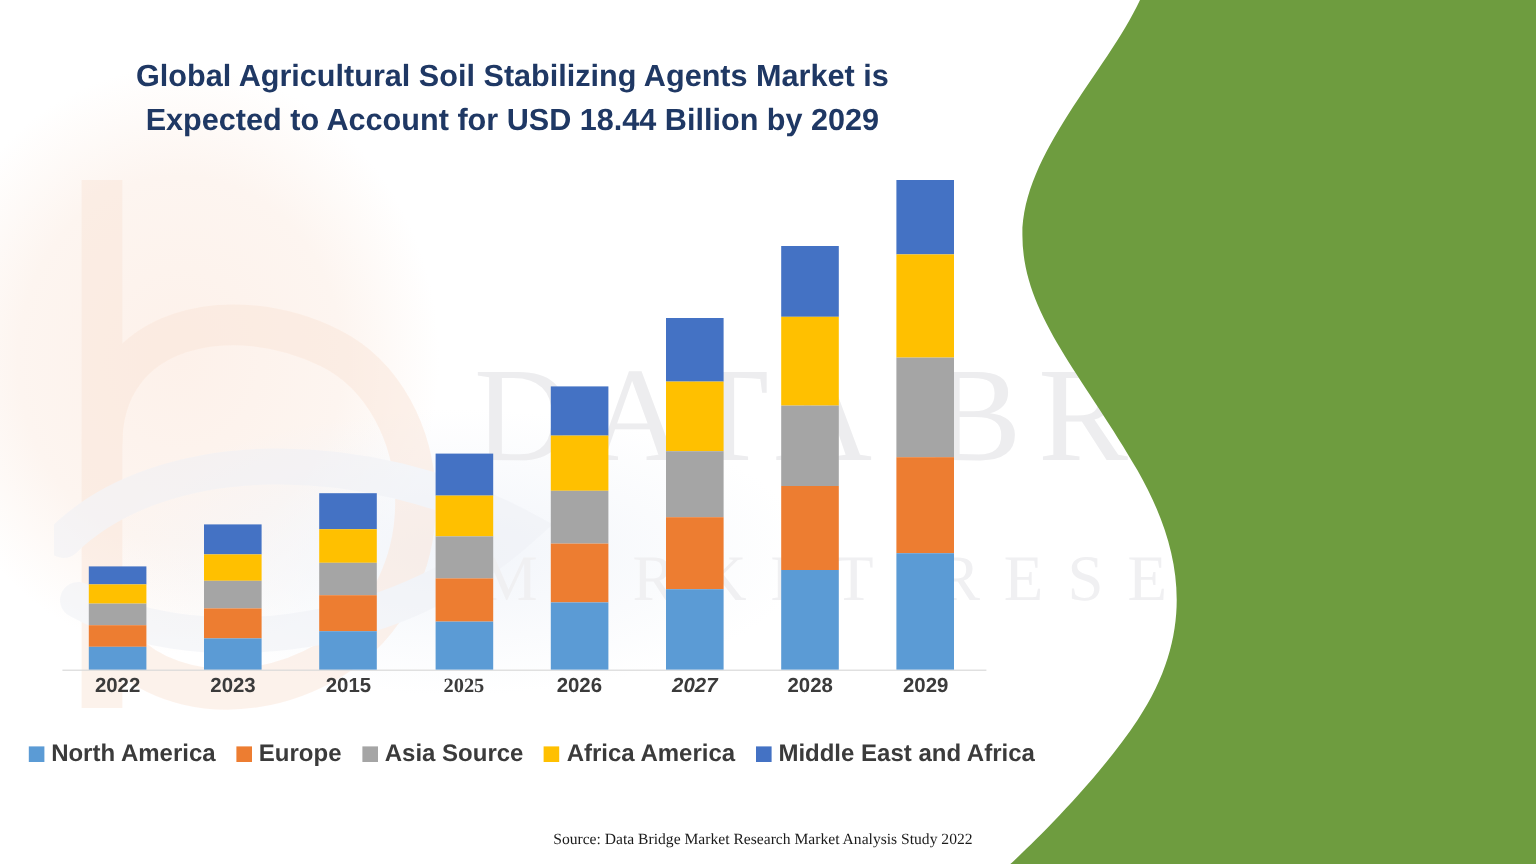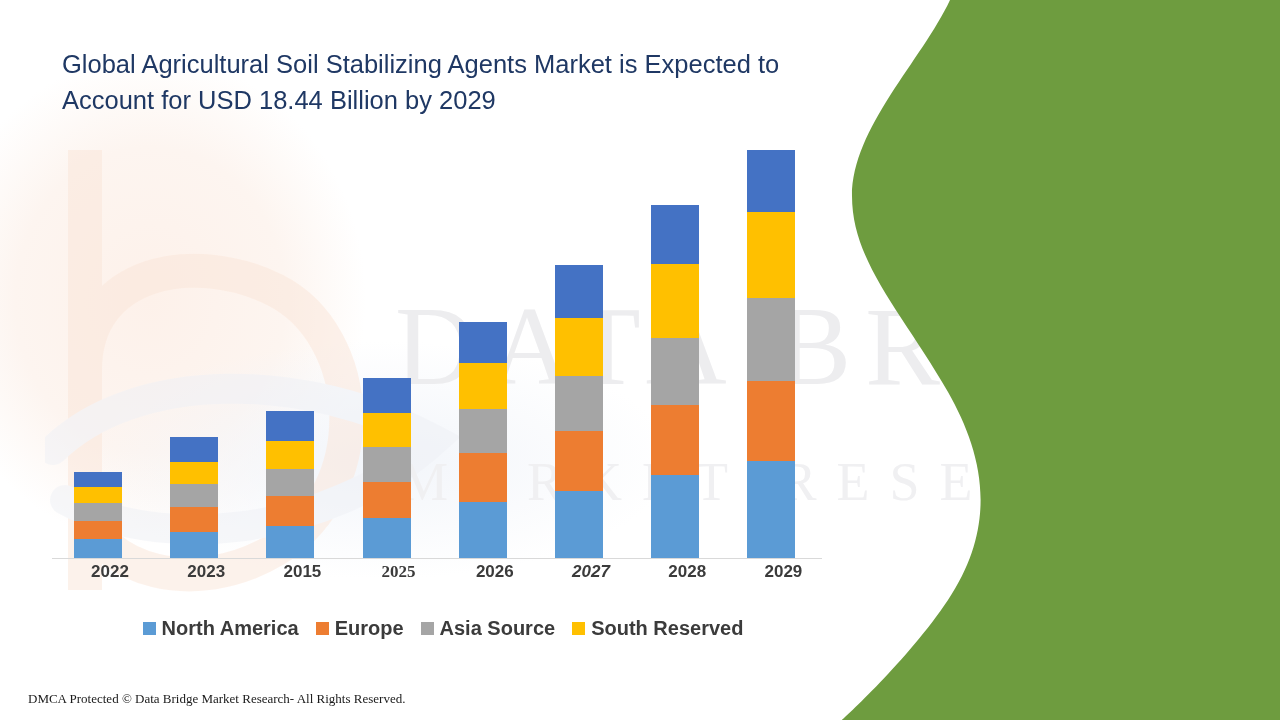--- a/index.html
+++ b/index.html
@@ -36,37 +36,37 @@
   }
   .wm-small{
     position:absolute;left:400px;top:455px;
     font-size:54px;letter-spacing:20px;color:#f0f0f2;
     font-family:"Liberation Serif", serif;white-space:nowrap;line-height:1;
   }
 
   
   .headline{
     position:absolute;left:62px;top:46px;width:730px;
-    text-align:left;color:#1f3864;
-    font-size:25.5px;line-height:1.42;font-weight:400;
+    text-align:center;color:#1f3864;
+    font-size:25.5px;line-height:1.42;font-weight:700;
   }
 
   
   #chart{position:absolute;left:52px;top:150px;width:770px;height:420px;}
   .plot{position:absolute;left:0;top:0;width:770px;height:409px;}
   .axis-line{
     position:absolute;left:0;bottom:0;width:770px;height:1px;background:#d9d9d9;
   }
   .bar{
     position:absolute;bottom:1px;width:48px;
     display:flex;flex-direction:column-reverse;
   }
   .seg{width:100%;}
 
-  .xlabels{position:absolute;left:12px;top:412px;width:770px;height:30px;}
+  .xlabels{position:absolute;left:0;top:412px;width:770px;height:30px;}
   .xlabel{
     position:absolute;width:70px;text-align:center;
     font-size:17px;font-weight:700;color:#3b3b3b;top:0;
   }
 
   
   #legend{
     position:absolute;left:52px;top:616px;width:782px;height:24px;
     display:flex;align-items:center;justify-content:center;gap:17px;
   }
@@ -187,25 +187,29 @@
       <div class="legend-item">
         <span class="legend-swatch" style="background: rgb(237, 125, 49);"></span>
         <span class="legend-label">Europe</span>
       </div>
       <div class="legend-item">
         <span class="legend-swatch" style="background: rgb(165, 165, 165);"></span>
         <span class="legend-label">Asia Source</span>
       </div>
       <div class="legend-item">
         <span class="legend-swatch" style="background: rgb(255, 192, 0);"></span>
-        <span class="legend-label">South Reserved</span>
+        <span class="legend-label">Africa America</span>
+      </div>
+      <div class="legend-item">
+        <span class="legend-swatch" style="background: rgb(68, 114, 196);"></span>
+        <span class="legend-label">Middle East and Africa</span>
       </div>
     </div>
 
-  <div class="footer-text" id="footer-dmca">DMCA Protected © Data Bridge Market Research- All Rights Reserved.</div>
+  <div class="footer-text" id="footer-source">Source: Data Bridge Market Research Market Analysis Study 2022</div>
 
   <div id="green-panel">
     <svg id="green-svg" width="450" height="720" viewBox="0 0 450 720">
       <path d="M450 0 L450 720 L12 720 C12 720, 78 660, 118 600 C170 522, 152 452, 118 392
                C72 312, 22 262, 22 196 C22 128, 92 60, 120 0 Z" fill="#6e9c3f"></path>
     </svg>
 
   </div>
 
 </div>

